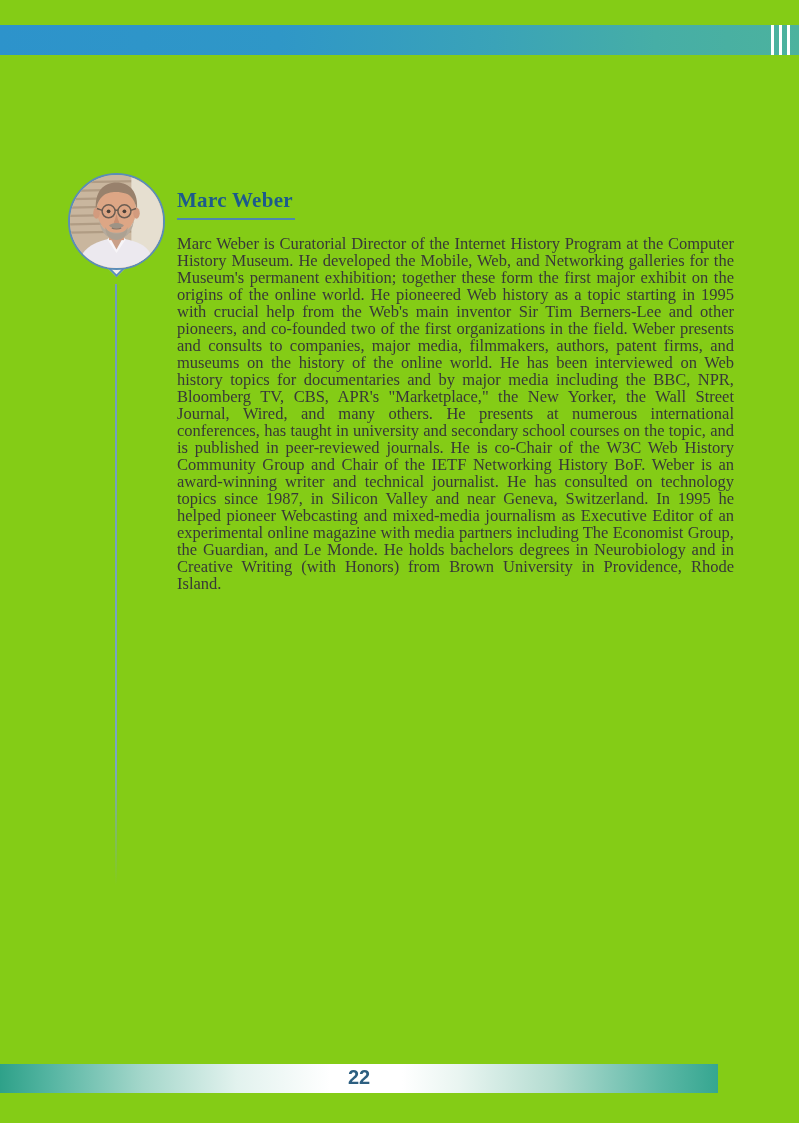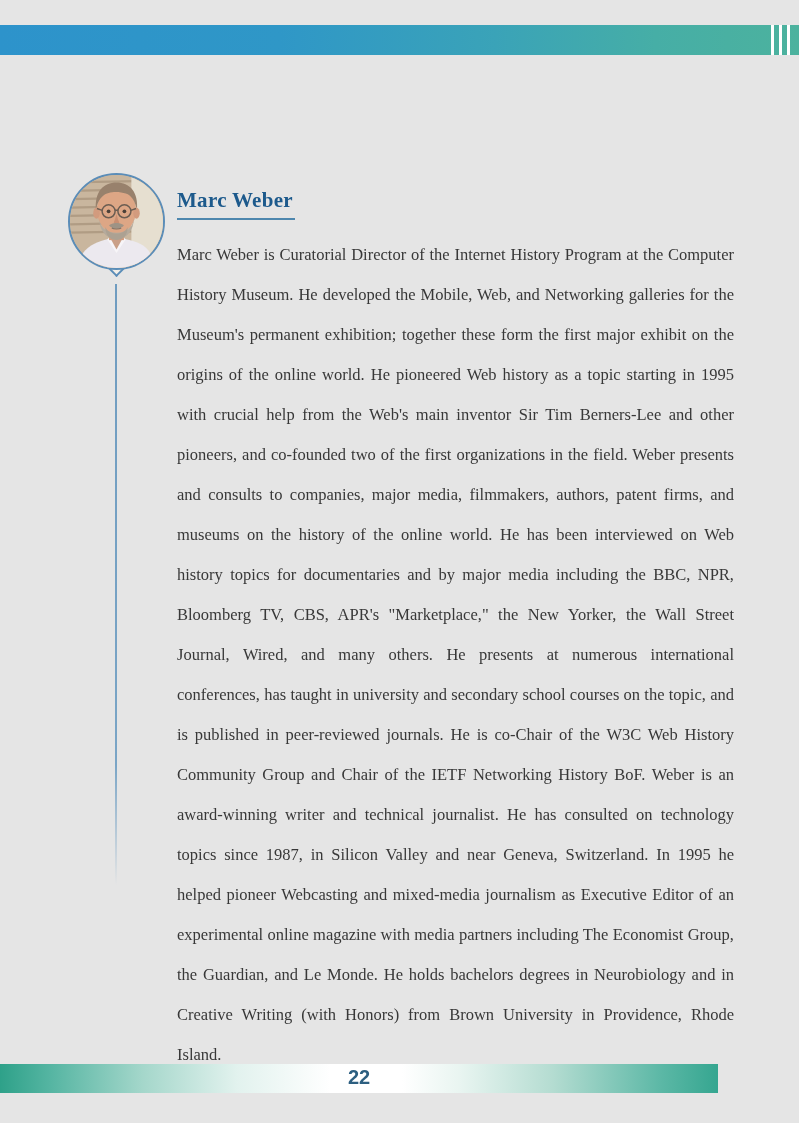--- a/index.html
+++ b/index.html
@@ -4,21 +4,21 @@
 <style>
   html, body {
     margin: 0;
     padding: 0;
     background: #ffffff;
   }
   .page {
     position: relative;
     width: 799px;
     height: 1123px;
-    background: #e5e5e5;
+    background: #84cc16;
     overflow: hidden;
     font-family: "Liberation Serif", serif;
   }
 
   
   .header-bar {
     position: absolute;
     left: 0;
     top: 25px;
     width: 799px;
@@ -97,21 +97,21 @@
     letter-spacing: 0.3px;
     color: #1d5a8c;
     border-bottom: 2px solid #4e87ae;
     cursor: pointer;
     text-decoration: none;
   }
   .author-bio {
     margin: 7px 0 0 0;
     font-family: "Liberation Serif", serif;
     font-size: 16.5px;
-    line-height: 40px;
+    line-height: 17px;
     color: #383838;
     text-align: justify;
   }
 
   
   .footer-bar {
     position: absolute;
     left: 0;
     top: 1064px;
     width: 718px;

